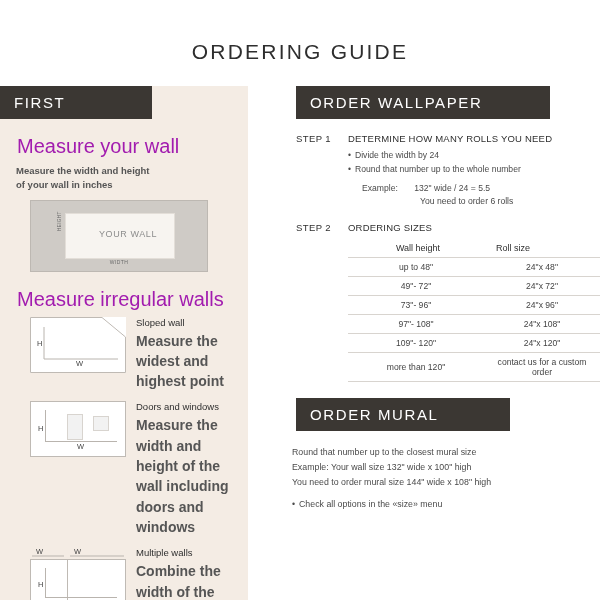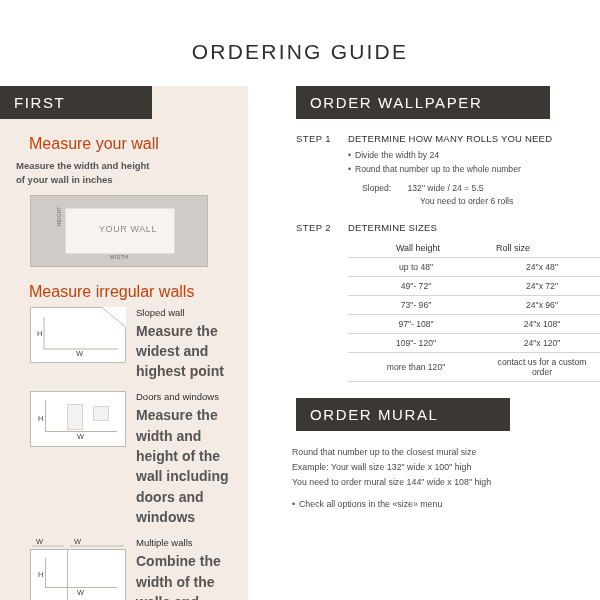--- a/index.html
+++ b/index.html
@@ -55,24 +55,24 @@
     letter-spacing: 1.6px;
     padding: 8px 0 8px 14px;
     display: block;
   }
   .bar-first { width: 138px; margin-left: 0; }
   .bar-order-wallpaper { width: 240px; margin-left: 0; }
   .bar-order-mural { width: 200px; margin-left: 0; }
 
   .left-inner { padding: 0 16px; }
   .h2 {
-    font-size: 16px;
+    font-size: 20px;
     font-weight: normal;
-    color: #c2410c;
-    margin: 16px 0 6px 13px;
+    color: #a21caf;
+    margin: 16px 0 6px 1px;
   }
   .sub {
     font-size: 9.5px;
     line-height: 1.45;
     color: #555;
     margin: 0 0 8px 0;
     font-weight: bold;
   }
 
   
@@ -343,31 +343,31 @@
 
       <div class="right-inner">
 
         <div class="step-row">
           <div class="step-label">STEP 1</div>
           <div class="step-body">
             <div class="step-head">DETERMINE HOW MANY ROLLS YOU NEED</div>
             <div class="bullet">Divide the width by 24</div>
             <div class="bullet">Round that number up to the whole number</div>
             <div class="example">
-              <span>Sloped:</span>
+              <span>Example:</span>
               <span class="ex-val">132" wide / 24 = 5.5</span>
               <div class="example-2">You need to order 6 rolls</div>
             </div>
           </div>
         </div>
 
         <div class="step-row">
           <div class="step-label">STEP 2</div>
           <div class="step-body">
-            <div class="step-head">DETERMINE SIZES</div>
+            <div class="step-head">ORDERING SIZES</div>
             <table class="sizes">
               <thead>
                 <tr>
                   <th class="c1">Wall height</th>
                   <th class="right-head">Roll size</th>
                 </tr>
               </thead>
               <tbody>
                 <tr>
                   <td class="c1">up to 48"</td>

